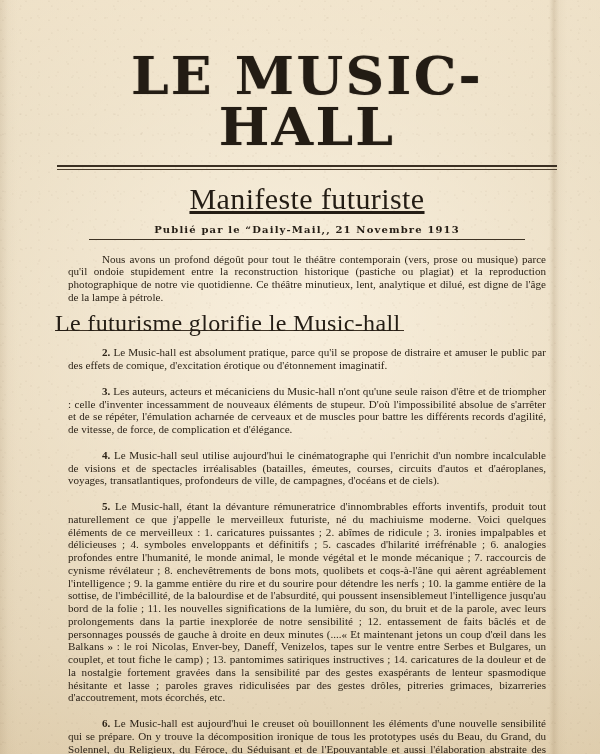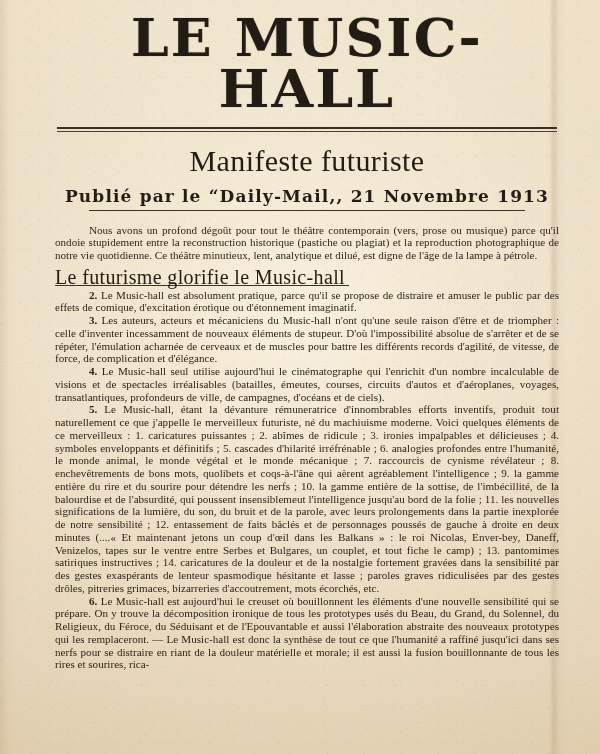--- a/index.html
+++ b/index.html
@@ -56,21 +56,22 @@
 
   .sheet {
     position: relative;
     z-index: 2;
     padding: 0 41px 0 55px;
   }
 
   
   .masthead {
     text-align: center;
-    padding-top: 13px;
+    padding-top: 27px;
+    margin-top: 24px;
   }
 
   .masthead-title {
     font-family: "DejaVu Serif", "Liberation Serif", serif;
     font-weight: 700;
     font-size: 52px;
     line-height: 0.98;
     letter-spacing: 2.2px;
     color: #231c14;
     margin: 0;
@@ -87,25 +88,26 @@
   }
 
   .masthead-sub {
     font-family: "Liberation Serif", "DejaVu Serif", serif;
     font-size: 30px;
     font-weight: 400;
     line-height: 1.05;
     letter-spacing: 0.4px;
     margin: 13px 0 0 0;
     color: #241d15;
+    text-decoration: underline;
   }
 
   .masthead-byline {
     font-family: "DejaVu Serif", "Liberation Serif", serif;
-    font-size: 17px;
+    font-size: 10px;
     font-weight: 700;
     letter-spacing: 1.15px;
     margin: 9px 0 0 0;
     color: #241d15;
   }
 
   .rule-single {
     margin: 4px 34px 0 34px;
     border-bottom: 1.6px solid #3d3224;
   }
@@ -115,21 +117,21 @@
     margin-top: 13px;
     font-size: 11.1px;
     line-height: 12.75px;
     text-align: justify;
     text-justify: inter-word;
     color: #2d2419;
     hyphens: manual;
   }
 
   .body-copy p {
-    margin: 0;
+    margin: 13px;
     text-indent: 34px;
   }
 
   .body-copy p.no-indent {
     text-indent: 0;
   }
 
   .num {
     font-weight: 700;
   }
@@ -138,21 +140,21 @@
   }
 
   
   .section-head {
     margin: 9px 0 2px 0;
     display: block;
   }
 
   .section-head-text {
     font-family: "Liberation Serif", "DejaVu Serif", serif;
-    font-size: 20px;
+    font-size: 24px;
     font-weight: 400;
     letter-spacing: 0.35px;
     color: #241d15;
     display: inline-block;
     border-bottom: 1.5px solid #3d3224;
     padding-bottom: 1px;
     padding-right: 4px;
   }
 </style>
 </head>

